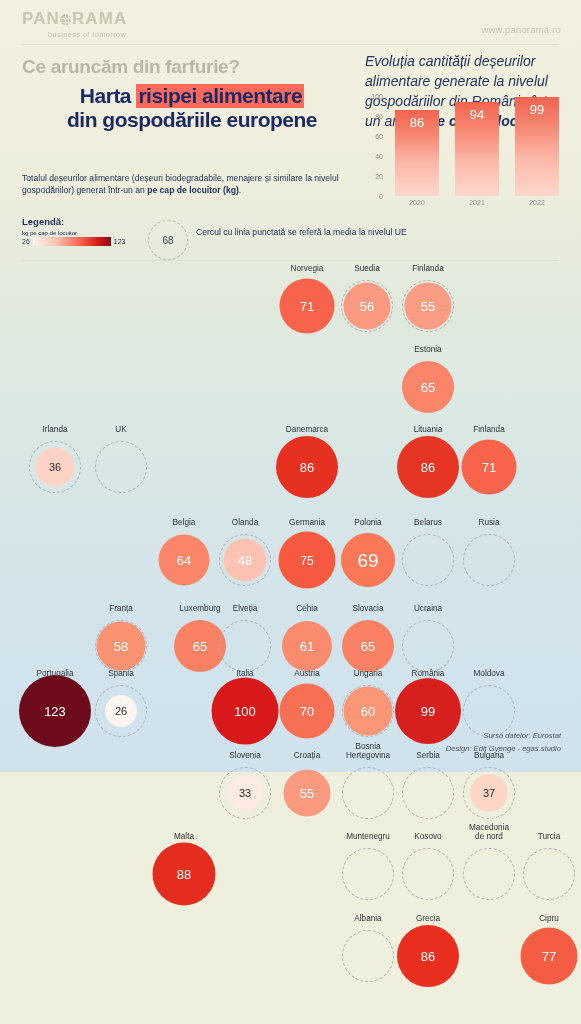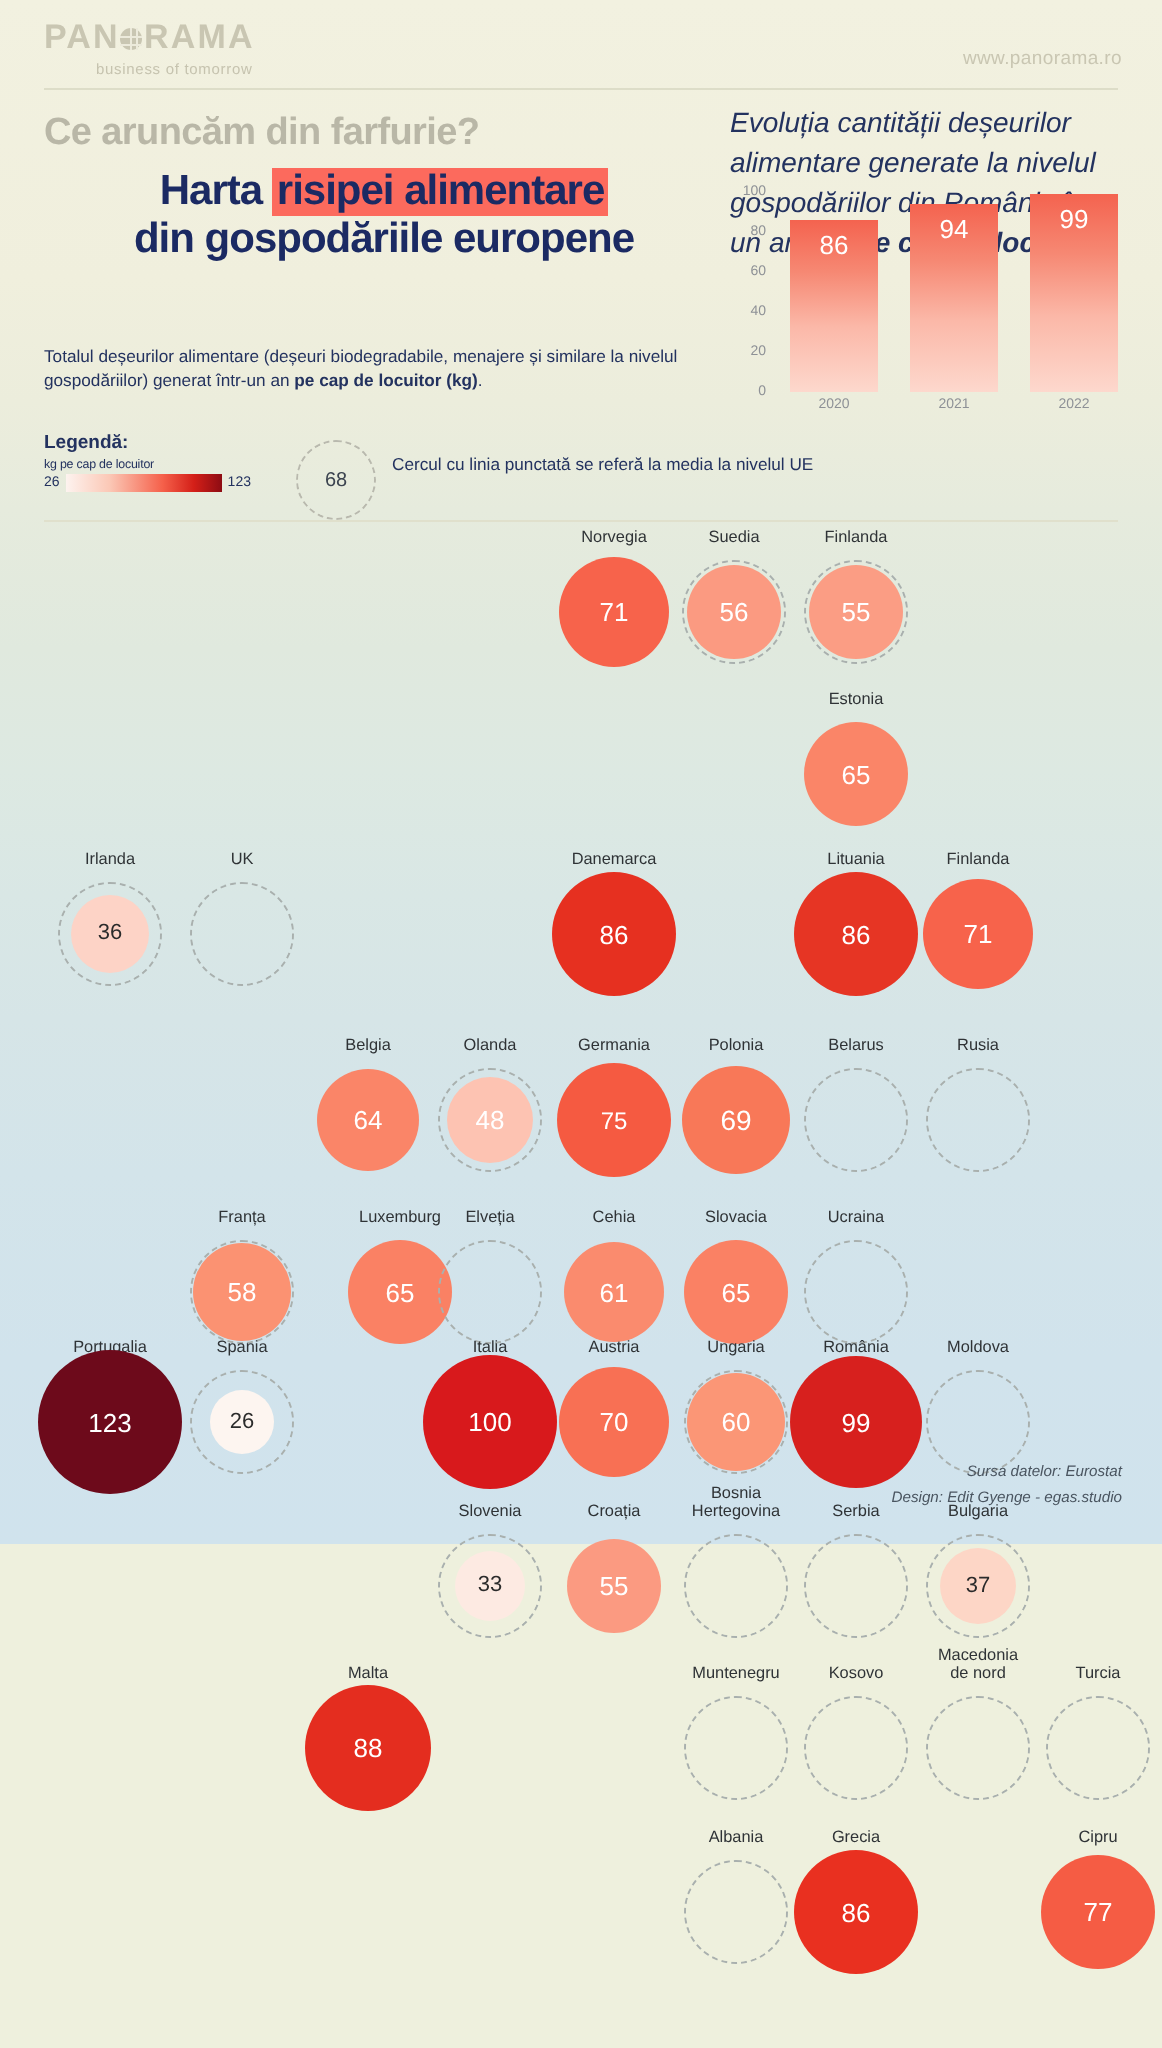--- a/index.html
+++ b/index.html
@@ -230,21 +230,21 @@
         <div class="lab">Olanda</div>
         <div class="ring"></div>
         <div class="disc" style="width: 43px; height: 43px; background: rgb(253, 195, 178); font-size: 13px;">48</div>
       </div>
       <div class="cell" style="left: 277px; top: 272px; width: 60px; height: 60px;">
         <div class="lab">Germania</div>
         <div class="disc" style="width: 57px; height: 57px; background: rgb(245, 90, 65); font-size: 12px;">75</div>
       </div>
       <div class="cell" style="left: 338px; top: 272px; width: 60px; height: 60px;">
         <div class="lab">Polonia</div>
-        <div class="disc" style="width: 54px; height: 54px; background: rgb(248, 120, 88); font-size: 14px;">69</div>
+        <div class="disc" style="width: 54px; height: 54px; background: rgb(248, 120, 88); font-size: 19px;">69</div>
       </div>
       <div class="cell" style="left: 398px; top: 272px; width: 60px; height: 60px;">
         <div class="lab">Belarus</div>
         <div class="ring"></div>
       </div>
       <div class="cell" style="left: 459px; top: 272px; width: 60px; height: 60px;">
         <div class="lab">Rusia</div>
         <div class="ring"></div>
       </div>
       <div class="cell" style="left: 91px; top: 358px; width: 60px; height: 60px;">

